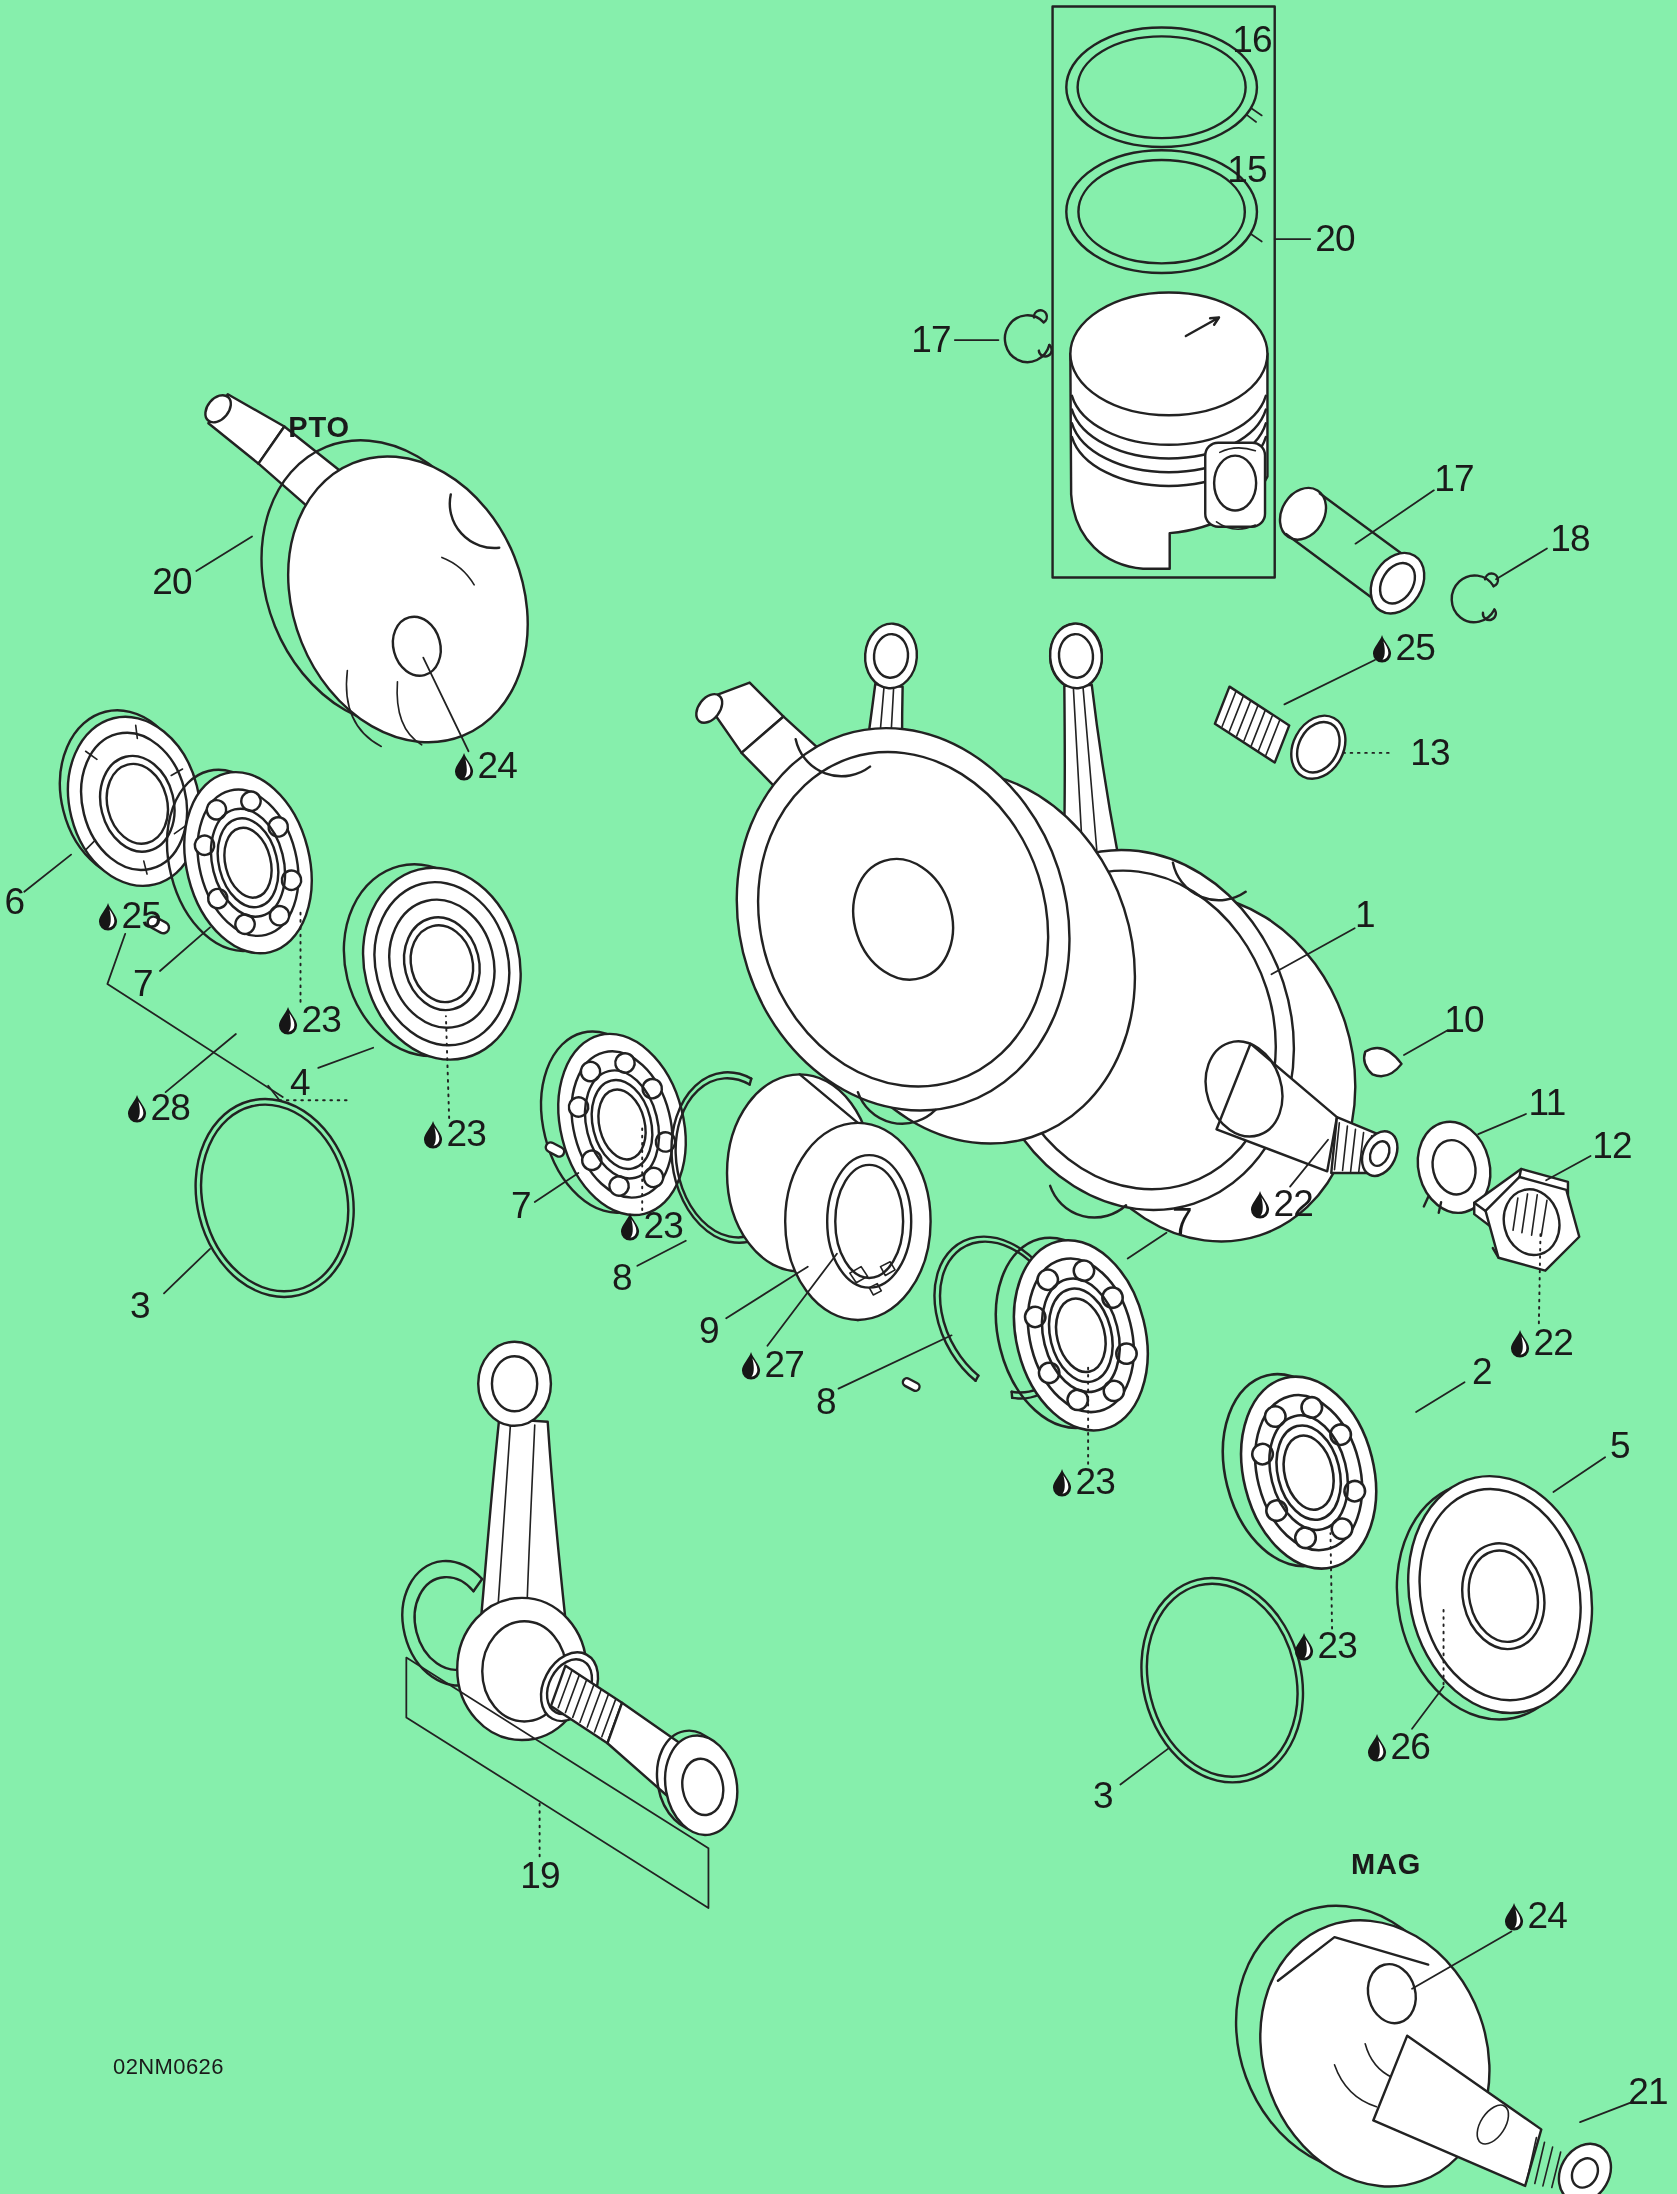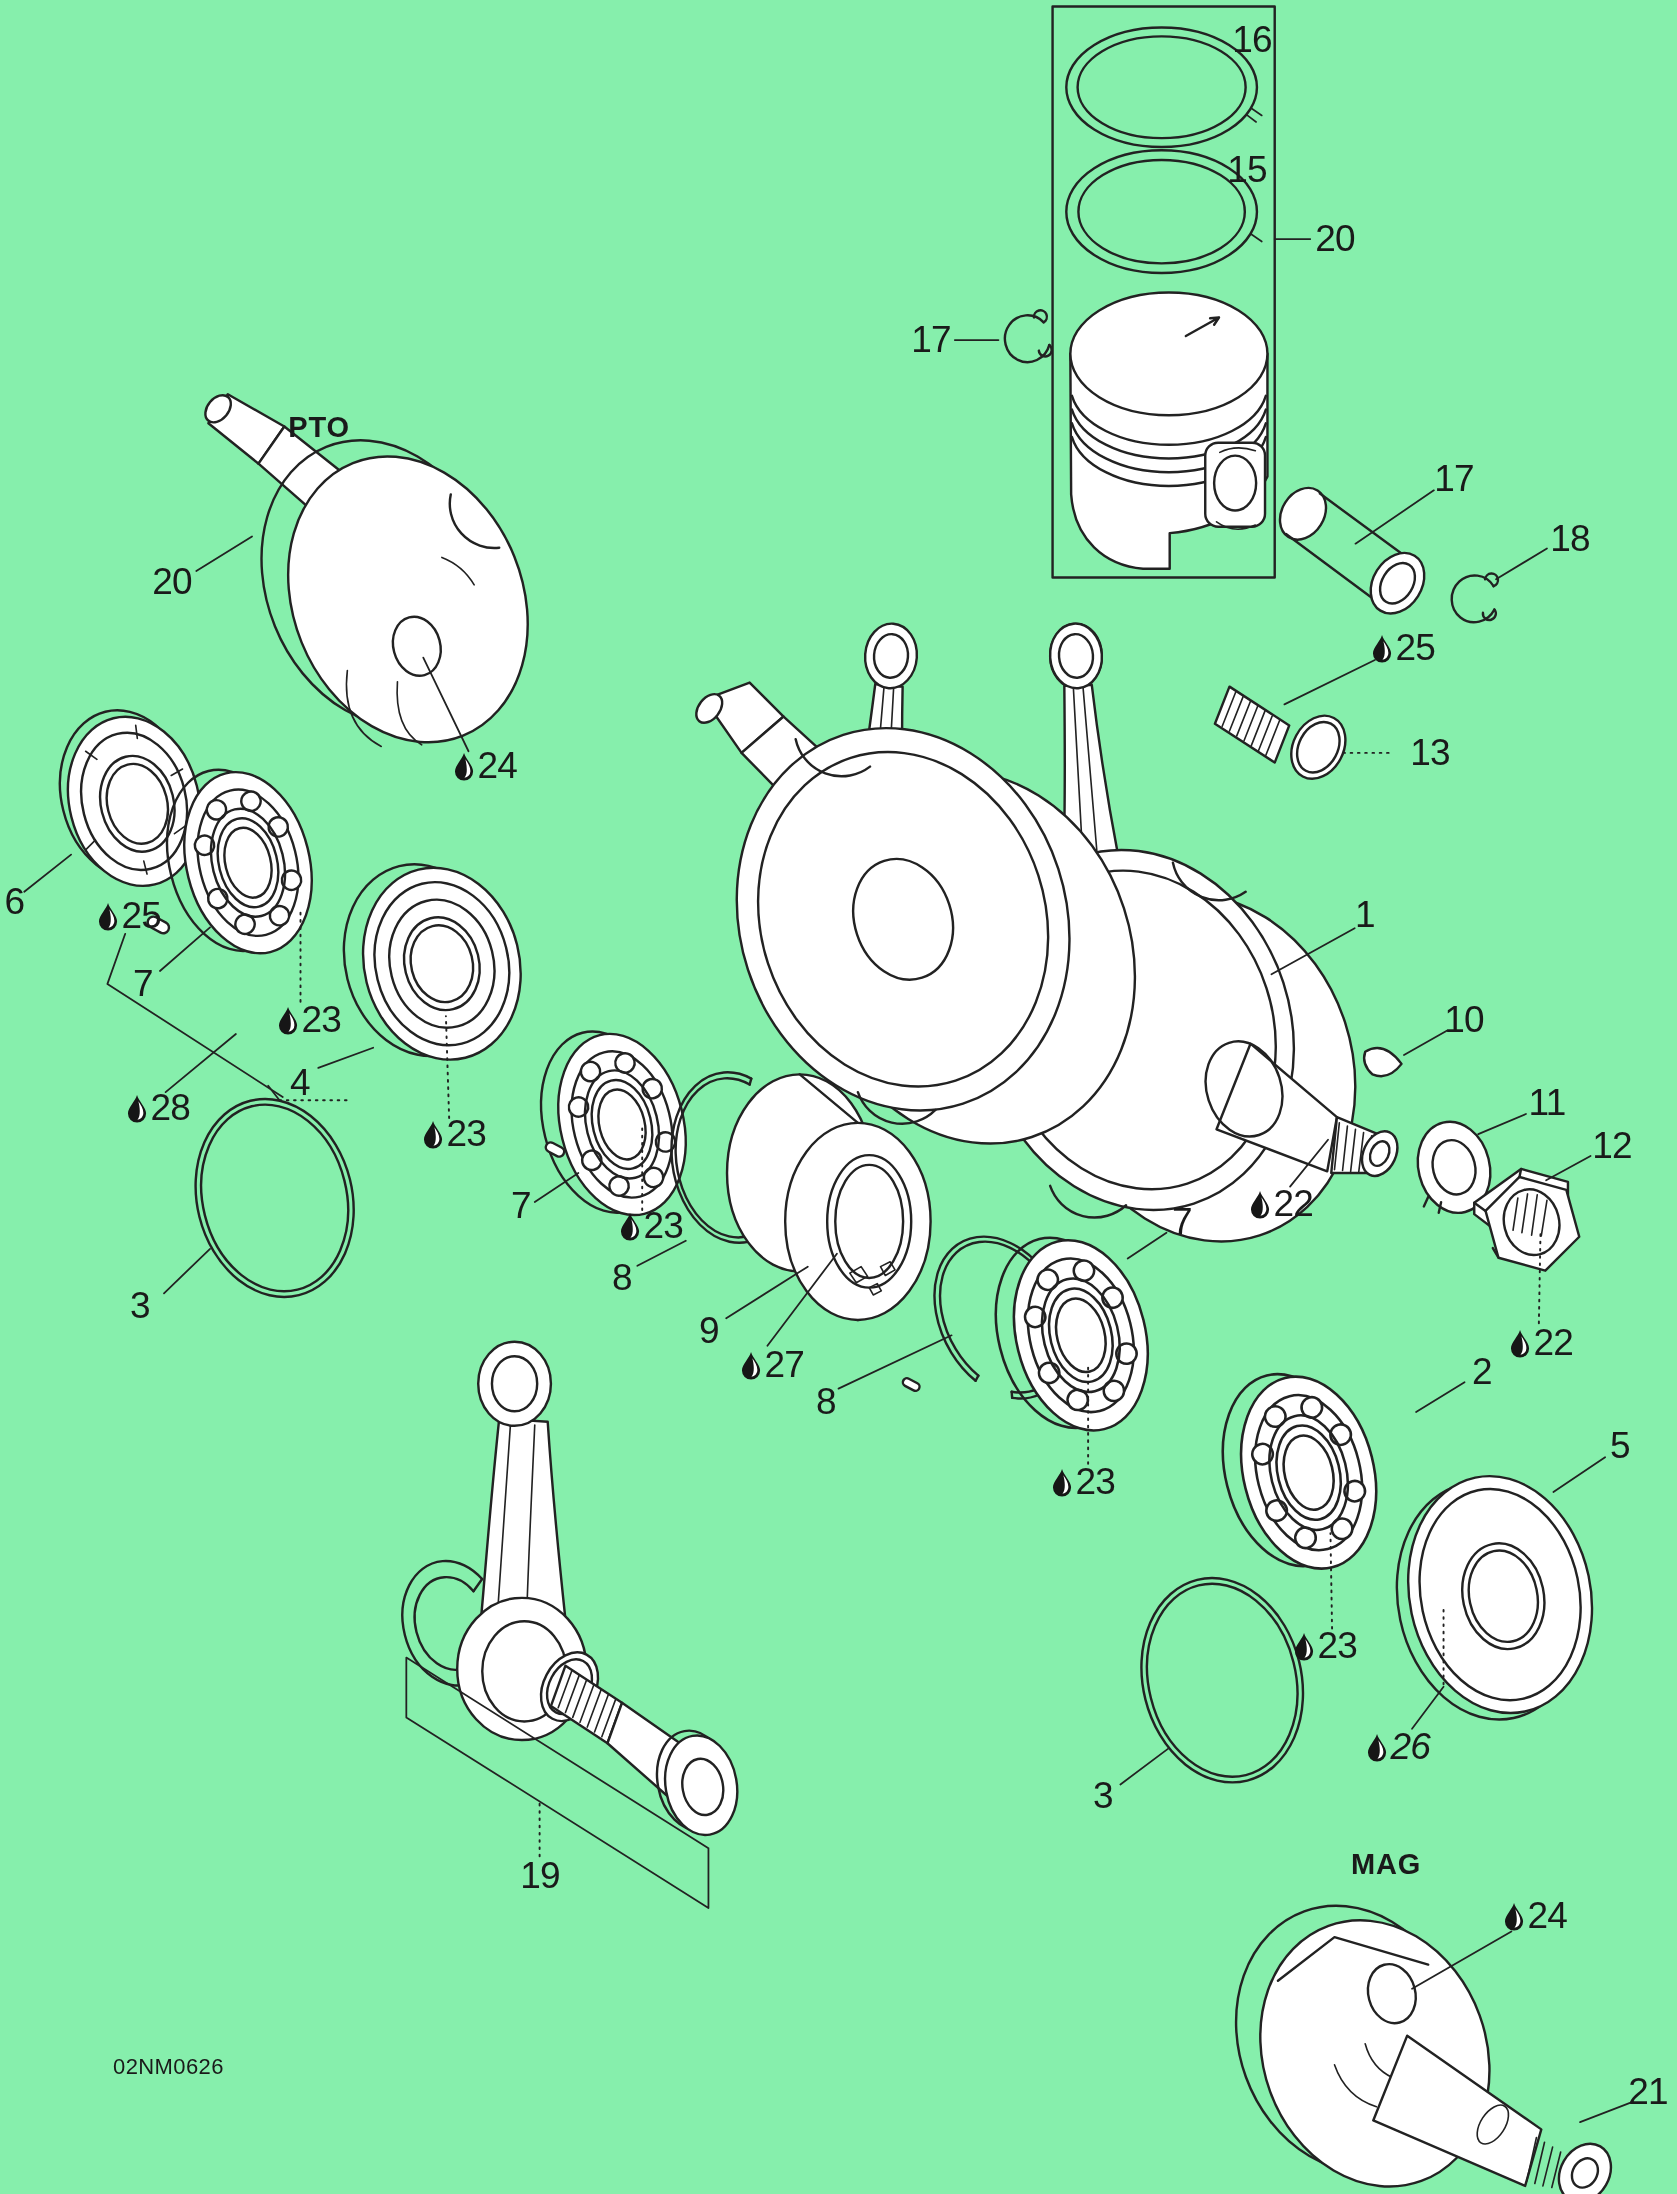--- a/index.html
+++ b/index.html
@@ -467,21 +467,21 @@
       </div>
       <div class="callout" style="left: 1325px; top: 1646px;">
         <span class="drop">
           <svg width="22" height="29" viewBox="0 0 24 32">
             <path d="M12 1 C10 8 2 15 2 21.5 A10 10 0 0 0 22 21.5 C22 15 14 8 12 1 Z" fill="#161616"></path>
             <path d="M13.5 8 C16 12 19 16 19 21 A7.2 7.2 0 0 1 12.5 28.4 C16.5 24 15 14 13.5 8 Z" fill="#ffffff"></path>
           </svg>
         </span>
         <span>23</span>
       </div>
-      <div class="callout" style="left: 1398px; top: 1747px; font-style: italic;">
+      <div class="callout" style="left: 1398px; top: 1747px;">
         <span class="drop">
           <svg width="22" height="29" viewBox="0 0 24 32">
             <path d="M12 1 C10 8 2 15 2 21.5 A10 10 0 0 0 22 21.5 C22 15 14 8 12 1 Z" fill="#161616"></path>
             <path d="M13.5 8 C16 12 19 16 19 21 A7.2 7.2 0 0 1 12.5 28.4 C16.5 24 15 14 13.5 8 Z" fill="#ffffff"></path>
           </svg>
         </span>
         <span>26</span>
       </div>
       <div class="callout" style="left: 1103px; top: 1796px;">
         <span>3</span>

